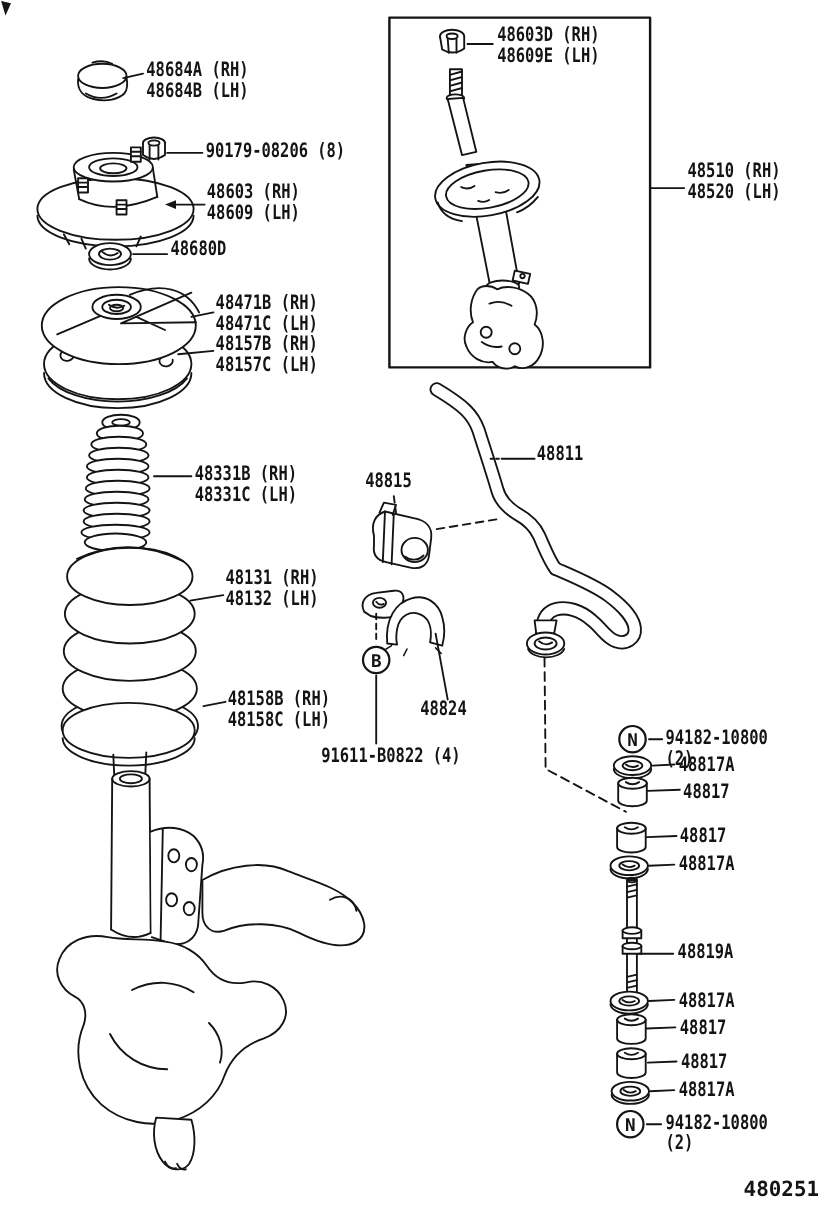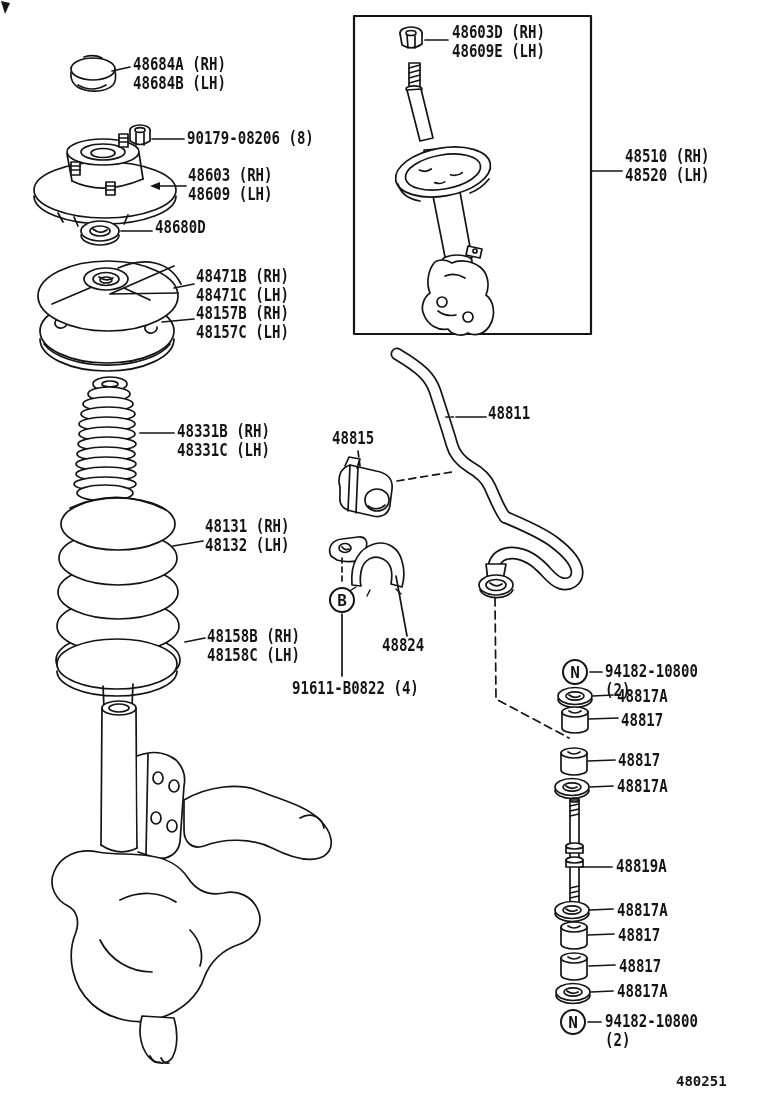--- a/index.html
+++ b/index.html
@@ -2,21 +2,21 @@
 <html><head>
 <meta charset="utf-8">
 <style>
   html,body{margin:0;padding:0;background:#fff;}
   .stage{position:relative;width:760px;height:1112px;background:#fff;overflow:hidden;
          font-family:"DejaVu Sans Mono",monospace;color:#141414;}
   .art{position:absolute;left:0;top:0;}
   .callout{position:absolute;font:bold 18px "DejaVu Sans Mono",monospace;line-height:19px;
            color:#141414;white-space:pre-line;transform:scaleX(0.78);transform-origin:0 0;
            letter-spacing:0;}
-  .figno{transform:none;font-size:14px;letter-spacing:0;}
+  .figno{transform:none;font-size:19px;letter-spacing:0;}
   .marker{position:absolute;box-sizing:border-box;width:26px;height:26px;border:2px solid #141414;
           border-radius:50%;background:#fff;display:flex;align-items:center;justify-content:center;
           font:bold 16px "DejaVu Sans Mono",monospace;color:#141414;}
   svg *{vector-effect:non-scaling-stroke;}
 </style>
 </head>
 <body>
 
 <div class="stage">
 

